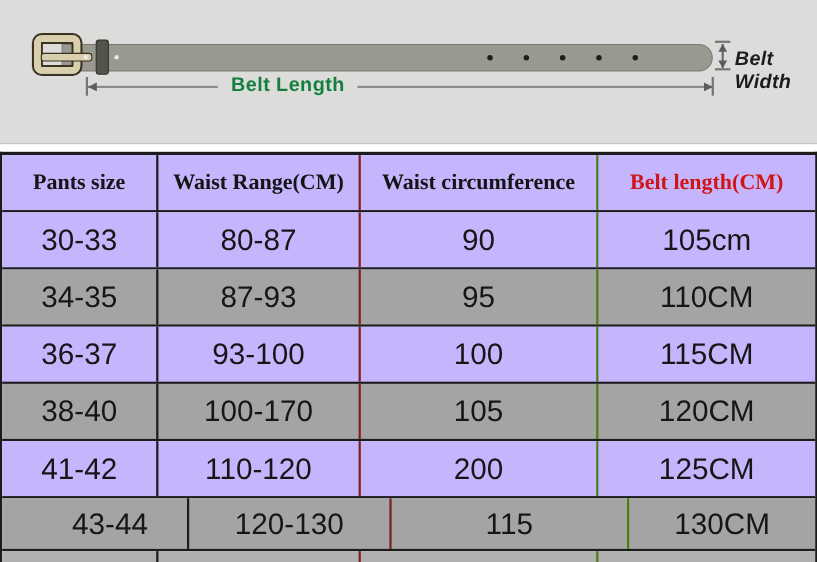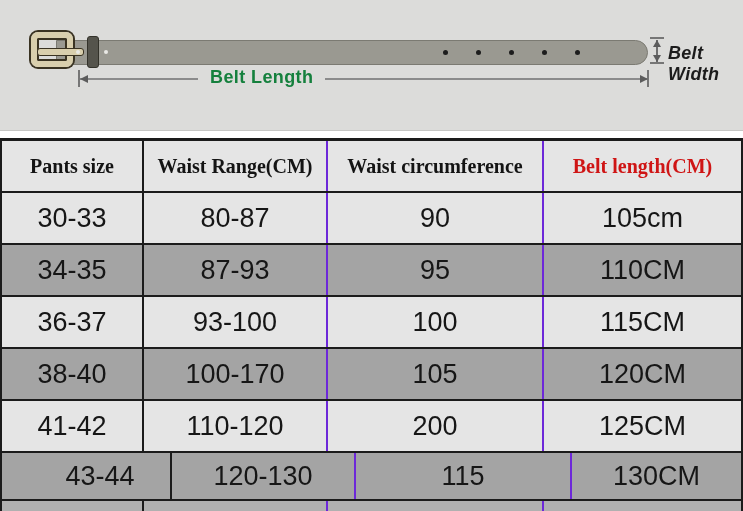--- a/index.html
+++ b/index.html
@@ -45,27 +45,27 @@
               border-left:4px solid transparent;border-right:4px solid transparent;
               border-top:7px solid #5c5c5c;}
   .w-label{position:absolute;left:668px;top:43px;z-index:7;font-size:18px;
            font-style:italic;font-weight:bold;color:#1c1c1c;word-spacing:5px;
            letter-spacing:0.3px;}
 
   
   .size-table{position:absolute;left:0;top:138px;width:743px;box-sizing:border-box;
               border-top:3px solid #1b1b1b;border-left:2px solid #1b1b1b;
               border-right:2px solid #1b1b1b;}
-  .trow{display:flex;height:52px;box-sizing:border-box;background:#e5e5e5;
+  .trow{display:flex;height:52px;box-sizing:border-box;background:#c4b5fd;
         border-bottom:2px solid #1b1b1b;}
   .cell{box-sizing:border-box;display:flex;align-items:center;justify-content:center;}
   .c0{width:140px;}
   .c1{width:184px;border-left:2px solid #1b1b1b;}
-  .c2{width:216px;border-left:2px solid #6d28d9;}
-  .c3{flex:1;border-left:2px solid #6d28d9;}
+  .c2{width:216px;border-left:2px solid #7f1d1d;}
+  .c3{flex:1;border-left:2px solid #4d7c0f;}
   .thead{font-family:"Liberation Serif",serif;font-weight:bold;font-size:20px;color:#141414;}
   .thead .c3{color:#cf1515;}
   #table-body .trow{font-size:27px;color:#161616;}
   #table-body .trow:nth-child(even){background:#a4a4a4;}
   #table-body .trow:last-child{height:48px;padding-left:28px;}
   .bottom-strip{display:flex;height:10px;background:#b0b0b0;}
   .bottom-strip .cell{height:10px;}
 </style>
 </head>
 <body>

